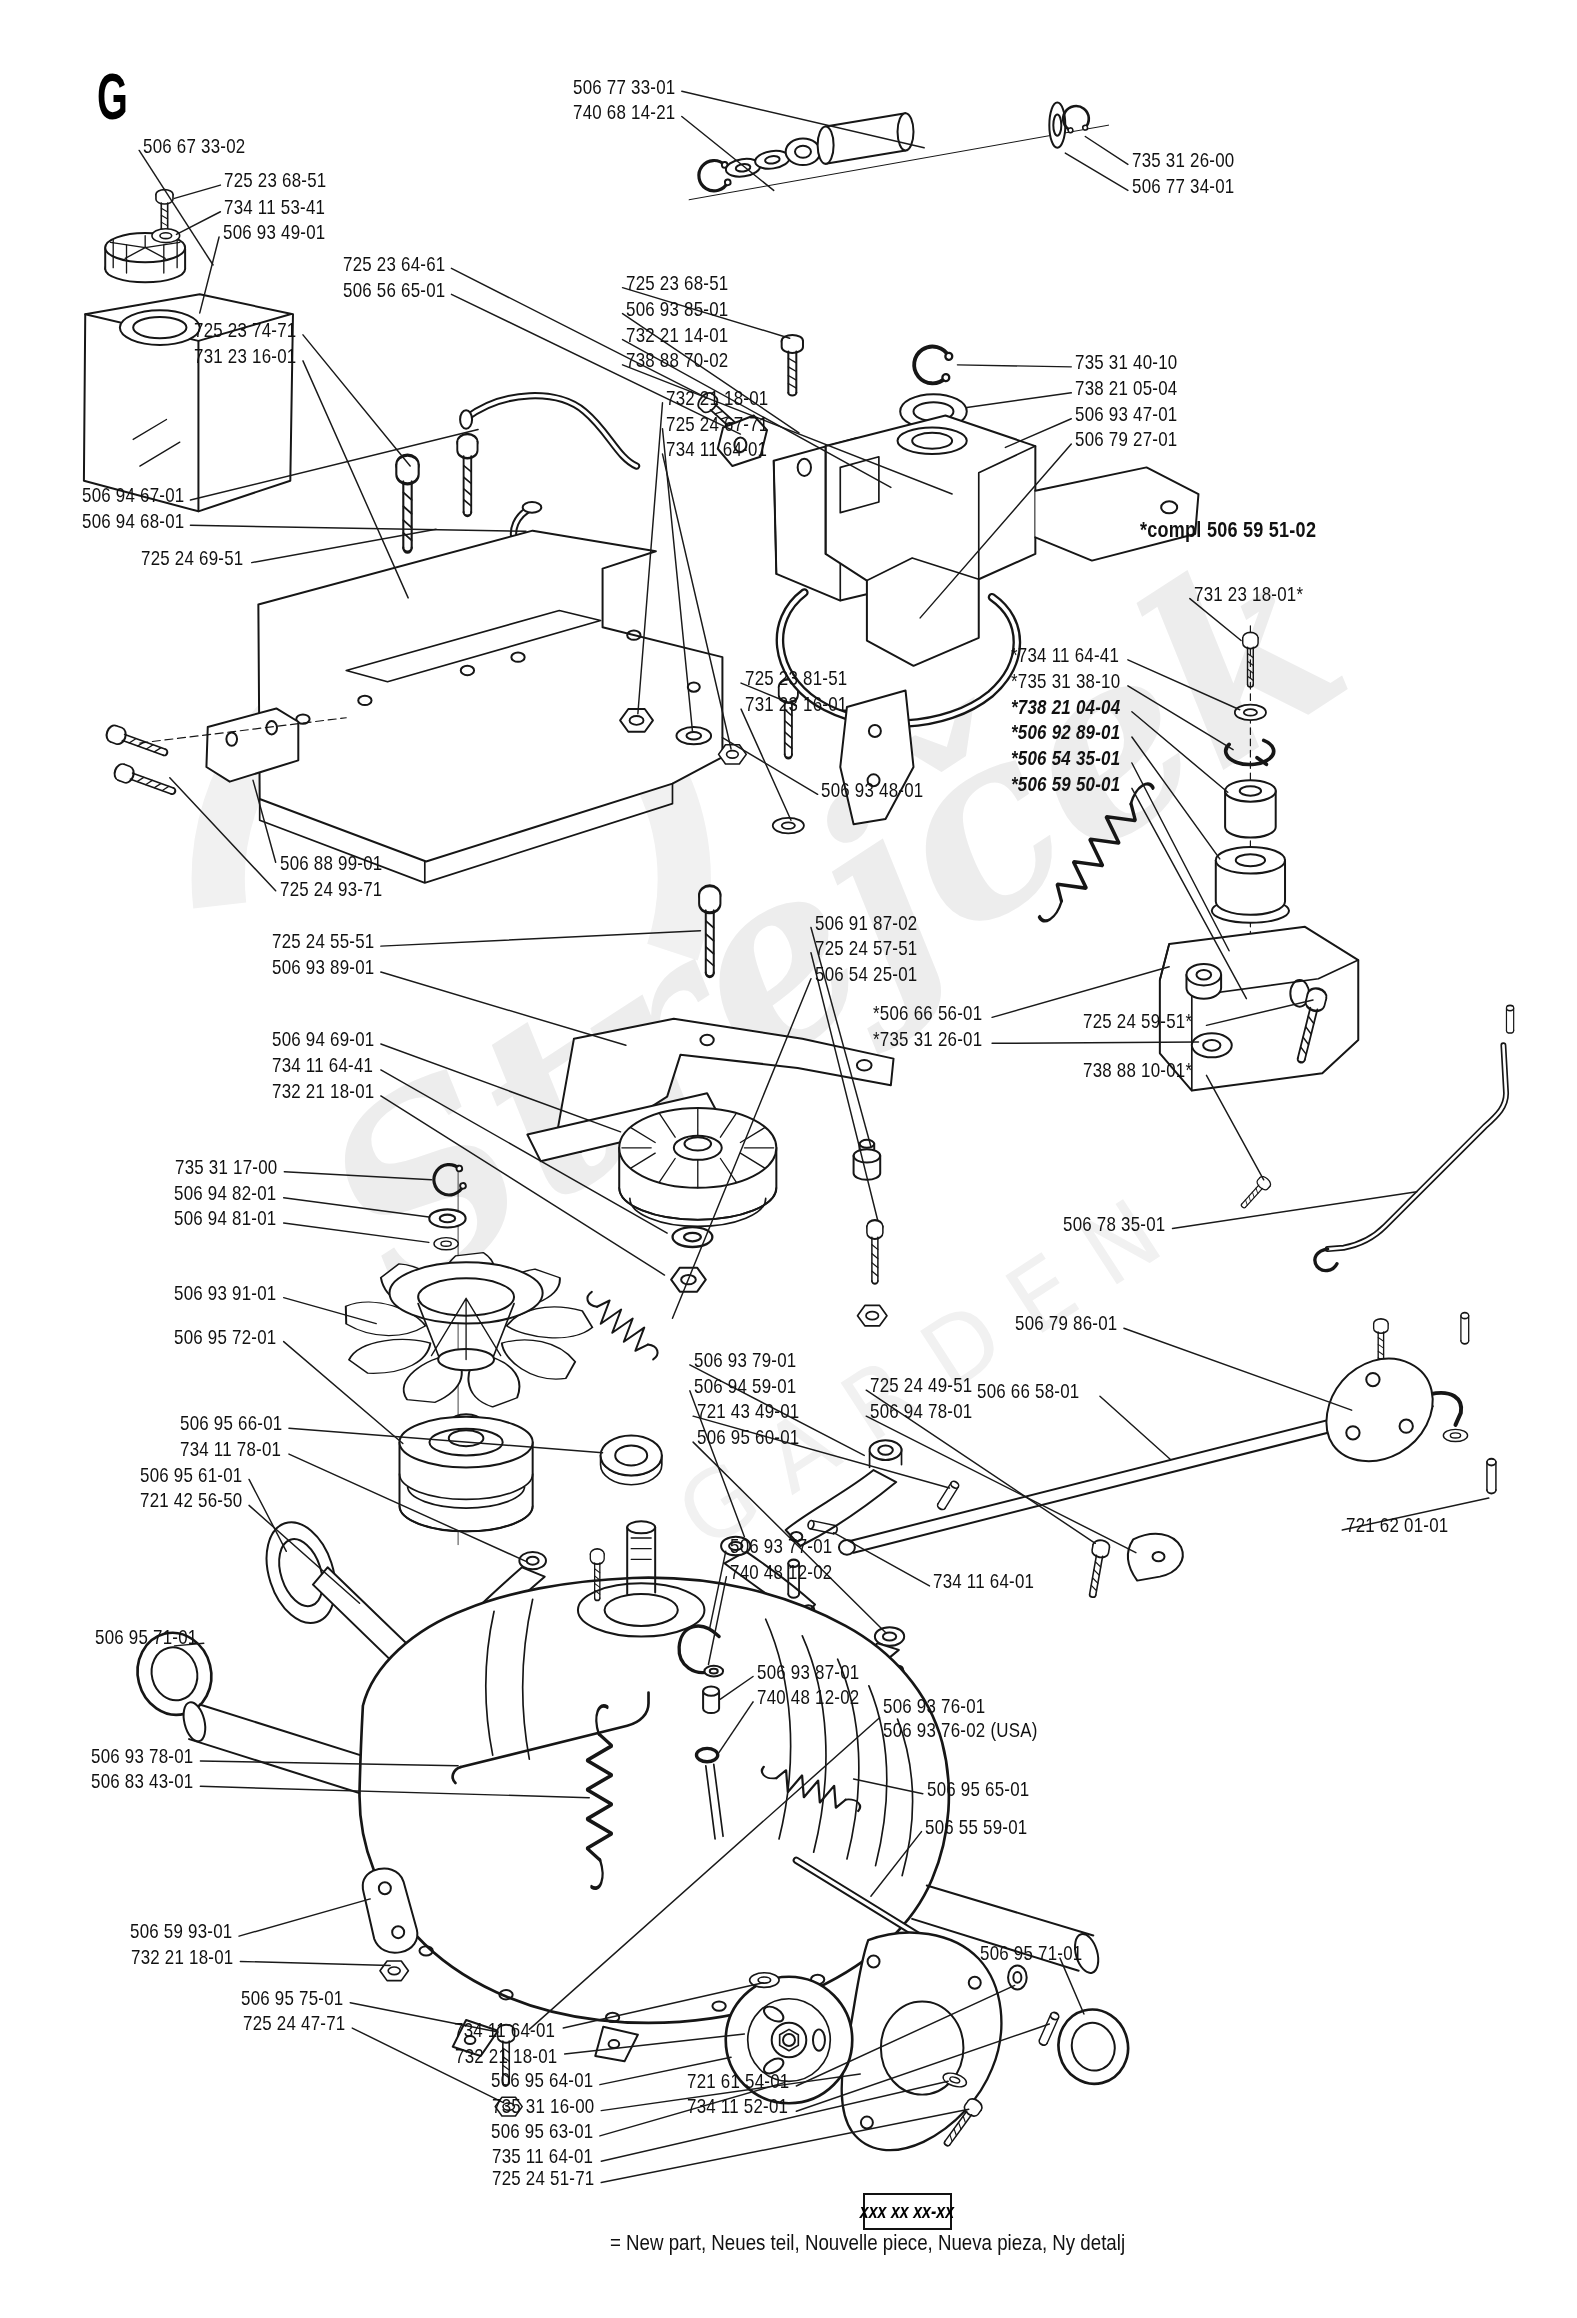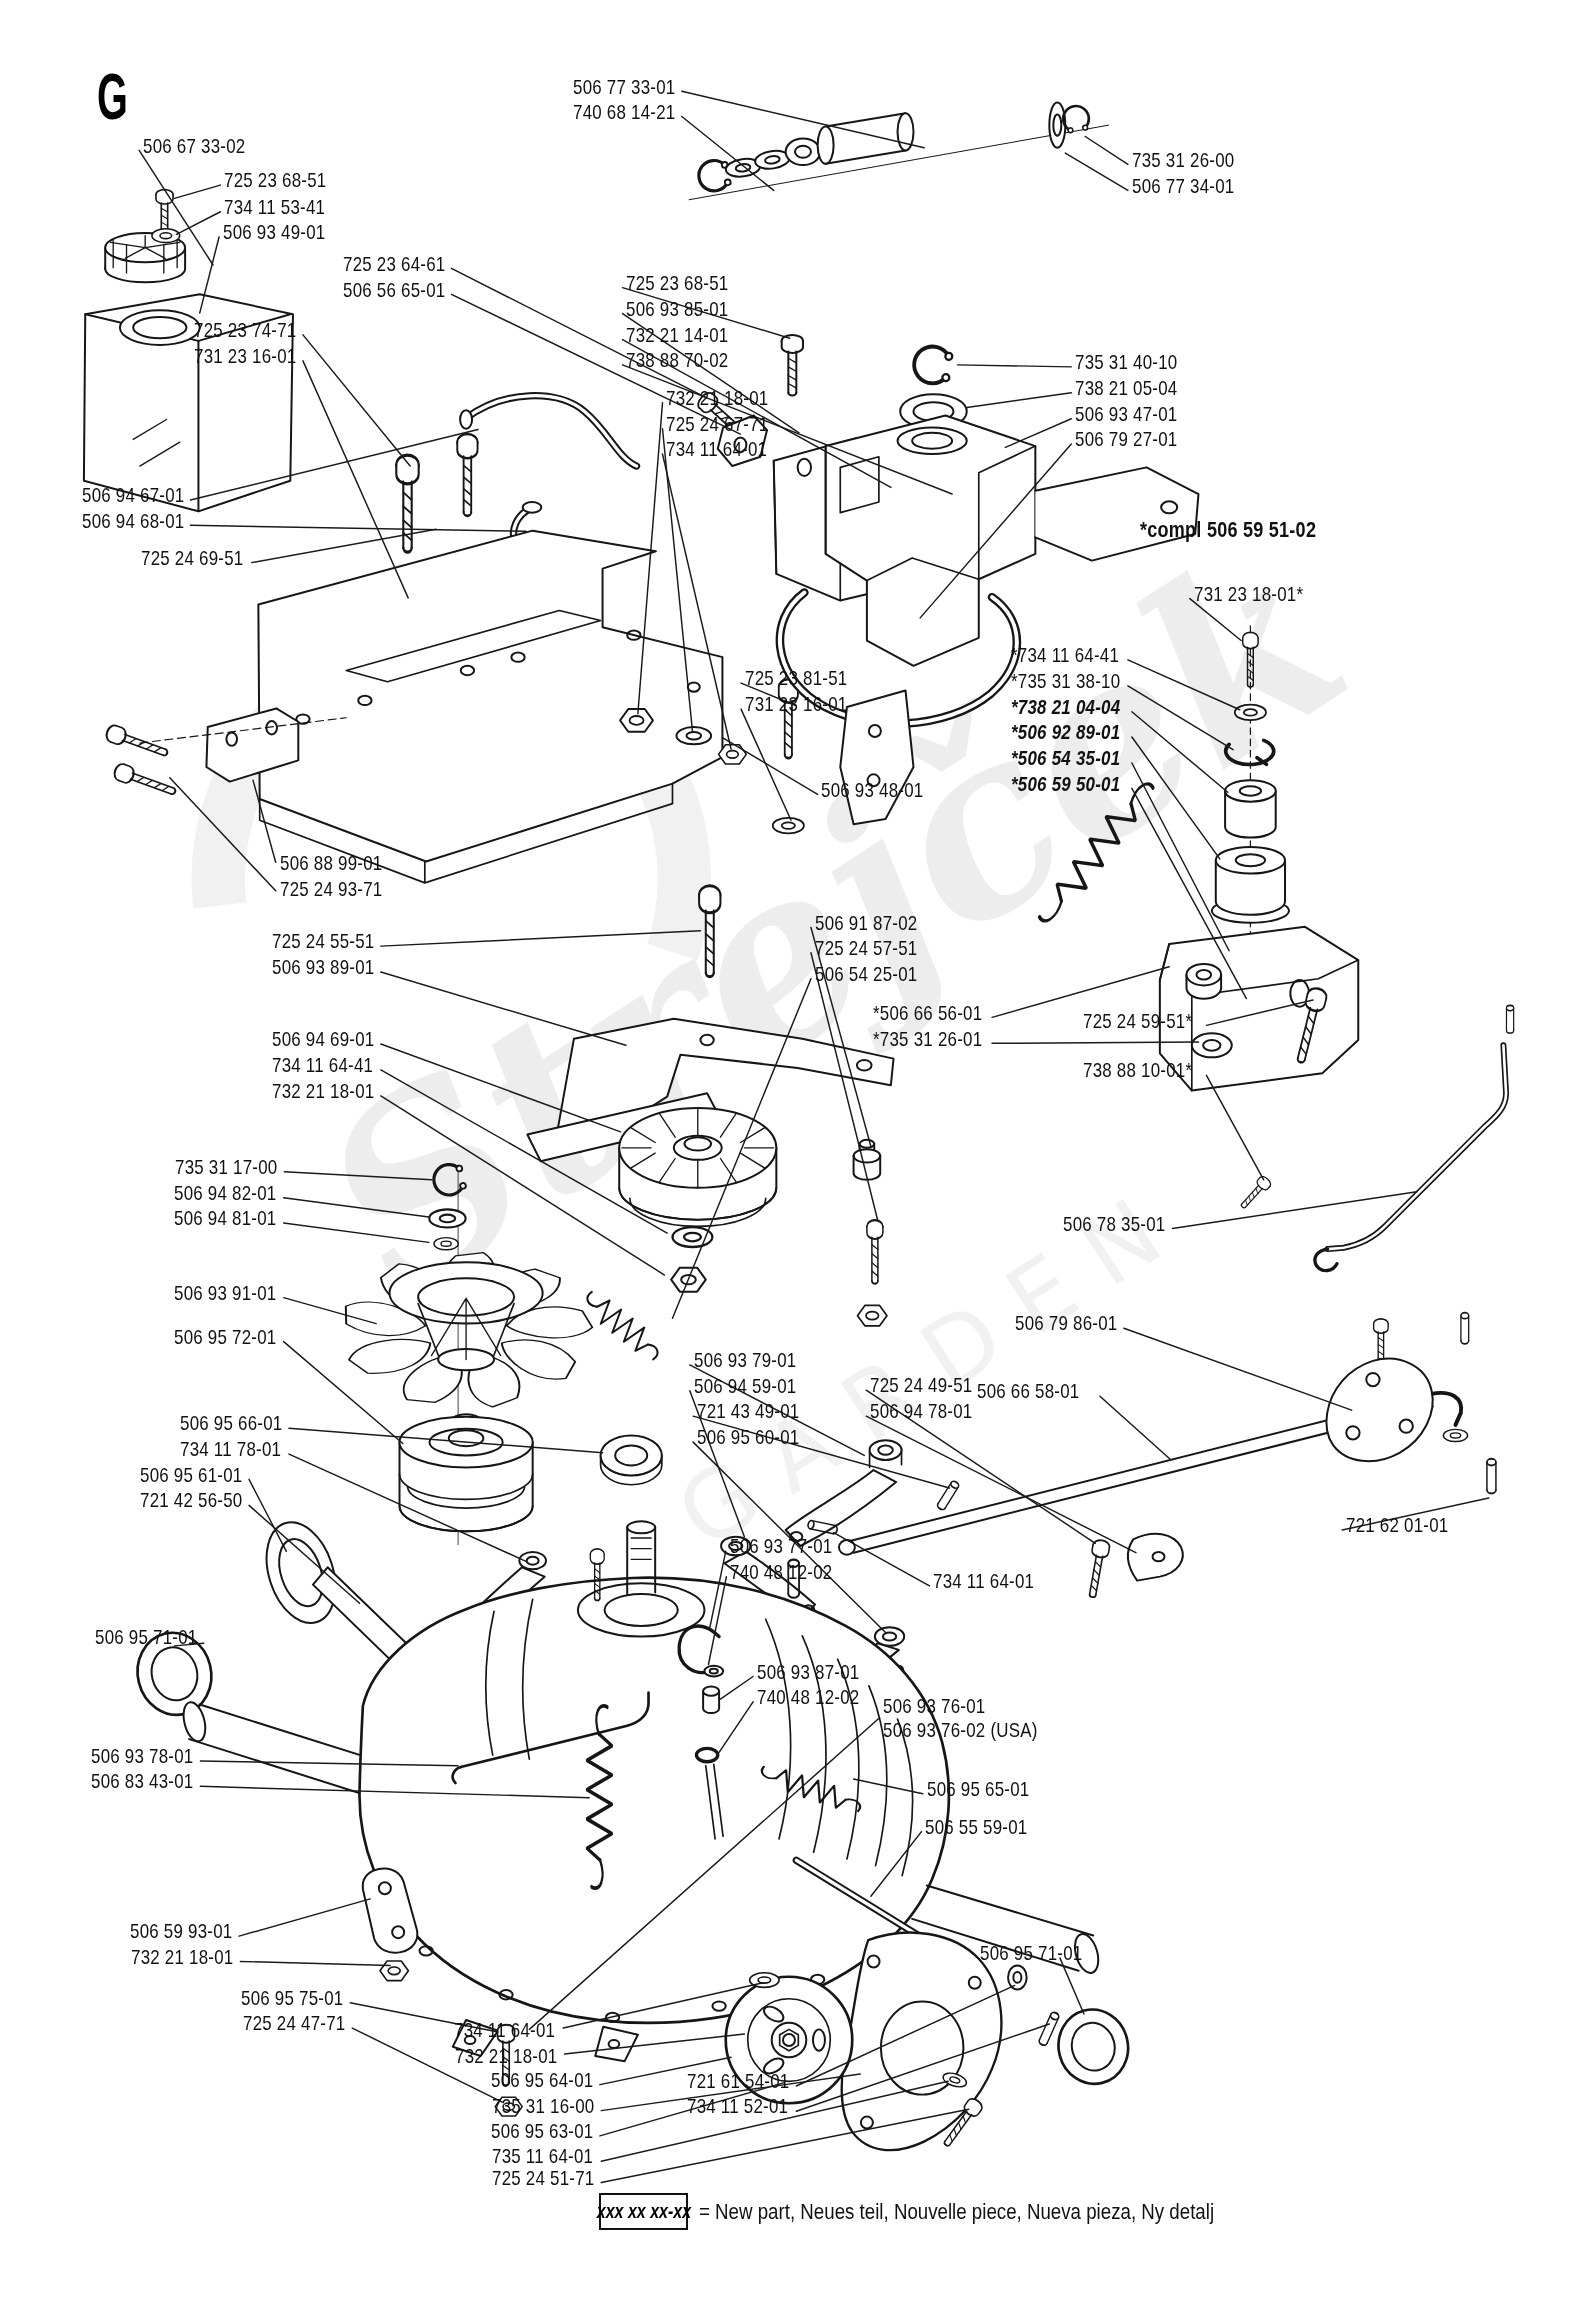--- a/index.html
+++ b/index.html
@@ -7,21 +7,21 @@
        font-family:"Liberation Sans",sans-serif;overflow:hidden;}
   #art{position:absolute;left:0;top:0;}
   #labels{position:absolute;left:0;top:0;width:1578px;height:2319px;}
   .label{position:absolute;font-size:20.6px;line-height:1.0;color:#111;
          white-space:nowrap;transform:scaleX(.82);transform-origin:left top;
          letter-spacing:0.3px;}
   .label.bi{font-weight:bold;font-style:italic;}
   .label.b{font-weight:bold;font-size:22px;}
   #g-letter{position:absolute;left:97px;top:65px;font-size:64px;font-weight:bold;
          color:#000;transform:scaleX(.62);transform-origin:left top;line-height:1;}
-  #legend{position:absolute;left:599px;top:2193px;display:flex;align-items:center;}
+  #legend{position:absolute;left:599px;top:2193px;display:flex;align-items:center;flex-direction:column;}
   #legend .box{border:2px solid #111;width:85px;height:33px;display:flex;
          align-items:center;justify-content:center;}
   #legend .box span{font-weight:bold;font-style:italic;font-size:20px;
          transform:scaleX(.8);white-space:nowrap;}
   #legend .txt{margin-left:10.7px;font-size:22px;transform:scaleX(.85);
          transform-origin:left center;white-space:nowrap;color:#111;}
 </style>
 </head>
 <body>
 

